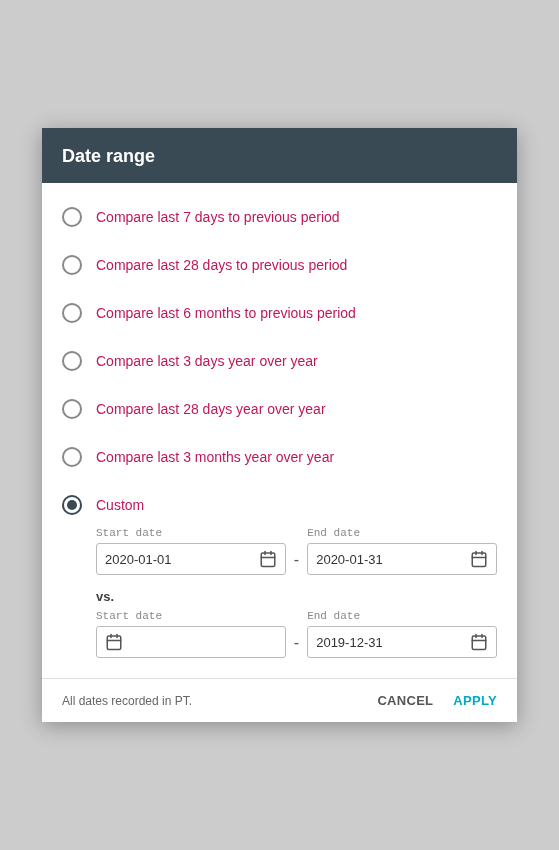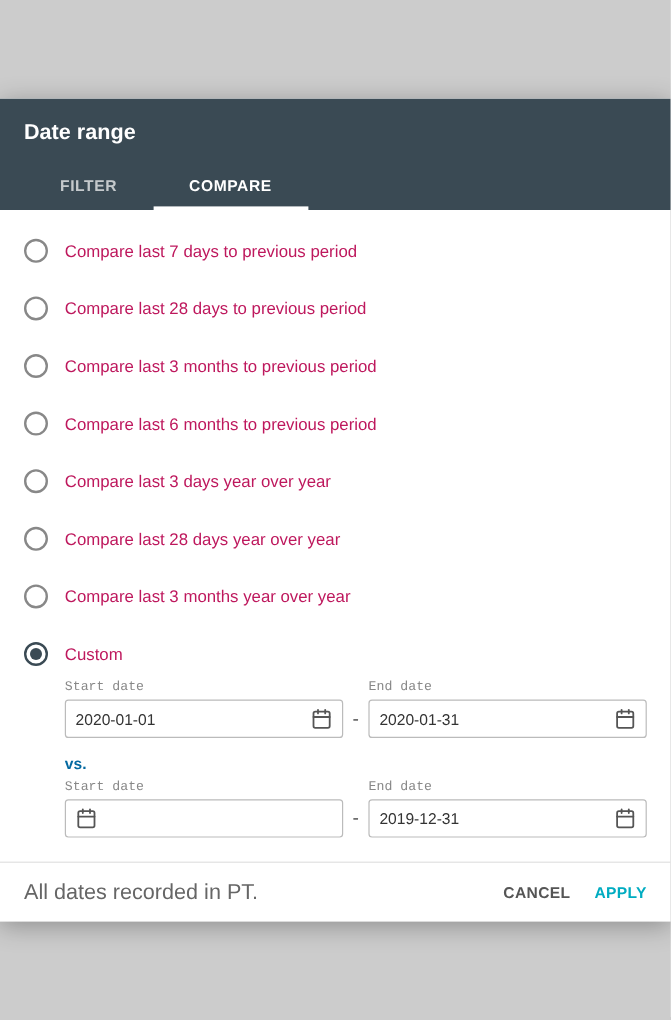--- a/index.html
+++ b/index.html
@@ -5,21 +5,21 @@
     * { box-sizing: border-box; margin: 0; padding: 0; }
     body {
       font-family: Arial, sans-serif;
       background: #ccc;
       display: flex;
       justify-content: center;
       align-items: center;
       min-height: 100vh;
     }
     .dialog {
-      width: 559px;
+      width: 475px;
       background: #fff;
       box-shadow: 0 4px 20px rgba(0,0,0,0.3);
       display: flex;
       flex-direction: column;
       overflow: hidden;
     }
     .dialog-header {
       background: #3a4a54;
       color: #fff;
       padding: 18px 20px 0 20px;
@@ -130,35 +130,35 @@
       cursor: pointer;
       color: #555;
     }
     .date-separator {
       font-size: 16px;
       color: #555;
       margin-top: 18px;
     }
     .vs-label {
       font-size: 13px;
-      color: #0369a1;
+      color: #404040;
       font-weight: bold;
       margin-top: 14px;
       margin-bottom: 2px;
     }
     
     .dialog-footer {
       border-top: 1px solid #e0e0e0;
       padding: 14px 20px;
       display: flex;
       align-items: center;
       justify-content: space-between;
     }
     .footer-note {
-      font-size: 18px;
+      font-size: 12px;
       color: #666;
     }
     .footer-actions {
       display: flex;
       gap: 20px;
       align-items: flex-end;
     }
     .btn-cancel {
       font-size: 13px;
       font-weight: bold;
@@ -183,53 +183,39 @@
       overflow: hidden;
     }
   </style>
 </head>
 <body>
 
 <div class="dialog">
 
   <div class="dialog-header">
     <div class="dialog-title">Date range</div>
-    <div class="tabs">
-      <div class="tab">
-        <span>FILTER</span>
-      </div>
-      <div class="tab active">
-        <span>COMPARE</span>
-      </div>
-    </div>
   </div>
 
   <div class="dialog-scroll-wrap">
     <div class="dialog-body">
 
       <div class="option-row">
         <div class="radio-outer">
           
         </div>
         <label>Compare last 7 days to previous period</label>
       </div>
 
       <div class="option-row">
         <div class="radio-outer">
           
         </div>
         <label>Compare last 28 days to previous period</label>
       </div>
 
-      <div class="option-row">
-        <div class="radio-outer">
-          
-        </div>
-        <label>Compare last 3 months to previous period</label>
-      </div>
 
       <div class="option-row">
         <div class="radio-outer">
           
         </div>
         <label>Compare last 6 months to previous period</label>
       </div>
 
       <div class="option-row">
         <div class="radio-outer">

